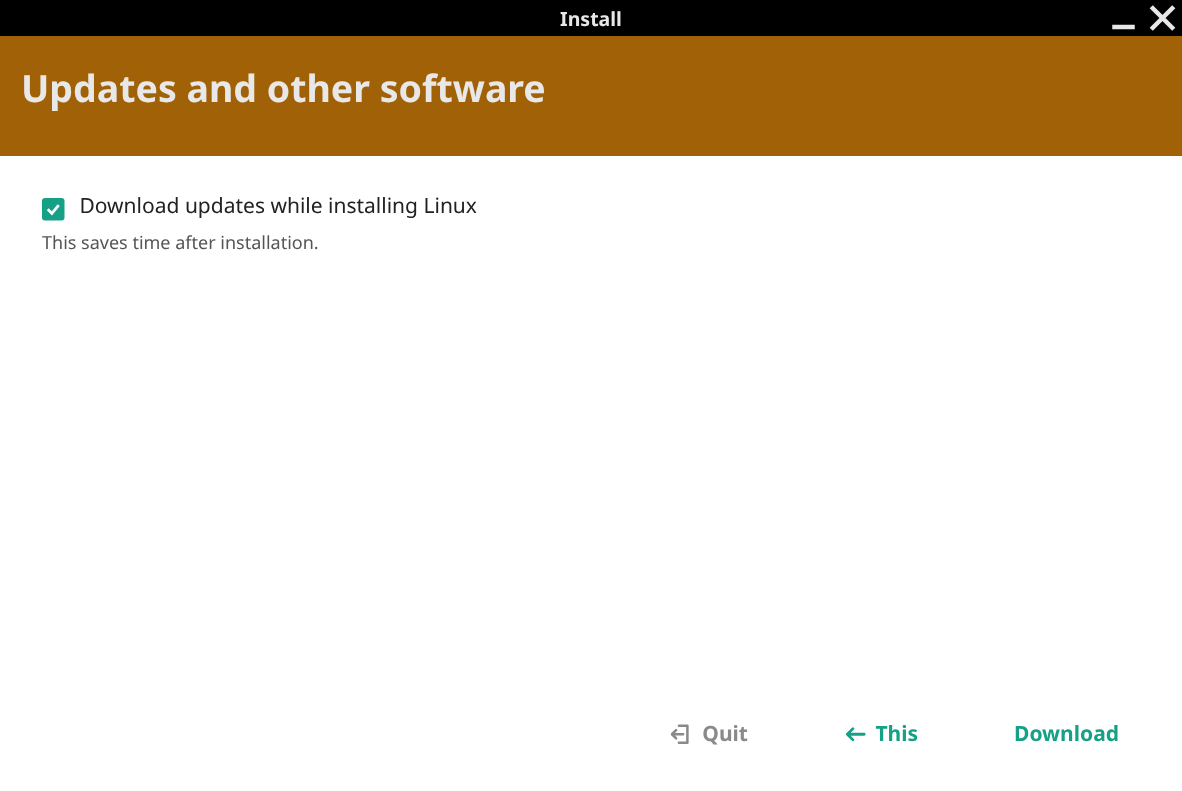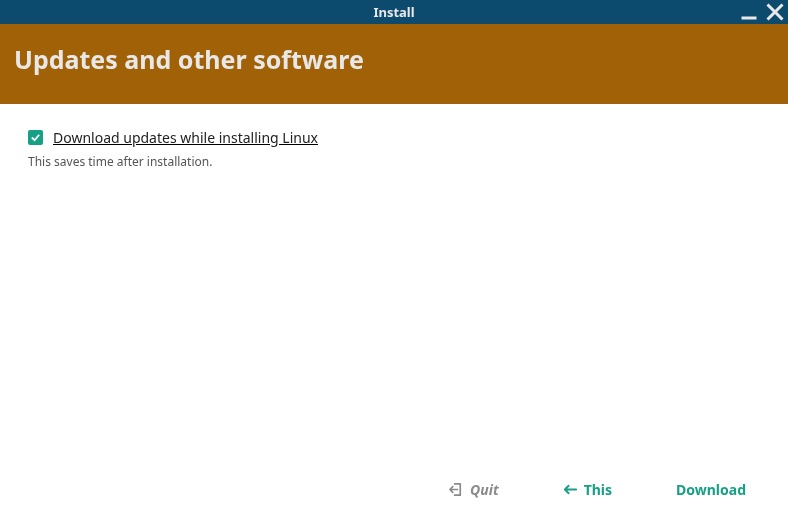--- a/index.html
+++ b/index.html
@@ -8,21 +8,21 @@
       box-sizing: border-box;
     }
     body {
       font-family: "Noto Sans", "Ubuntu", "Segoe UI", sans-serif;
       width: 788px;
       height: 527px;
       background: #ffffff;
       overflow: hidden;
     }
     .titlebar {
-      background: #0c4a6e;
+      background: #000000;
       height: 24px;
       display: flex;
       align-items: center;
       justify-content: center;
       position: relative;
       color: #e8e8e8;
       font-size: 13px;
       font-weight: 700;
     }
     .titlebar .controls {
@@ -54,24 +54,23 @@
     }
     .content {
       padding: 24px 28px;
       background: #ffffff;
     }
     .option-group {
       margin-bottom: 22px;
     }
     .option-row {
       display: flex;
-      align-items: center;
+      align-items: flex-end;
       gap: 10px;
       margin-bottom: 6px;
-      text-decoration: underline;
     }
     .checkbox {
       width: 15px;
       height: 15px;
       background: #16a085;
       border-radius: 2px;
       display: flex;
       align-items: center;
       justify-content: center;
       cursor: pointer;
@@ -108,21 +107,20 @@
       font-size: 14px;
       font-weight: 700;
       color: #16a085;
       cursor: pointer;
       background: none;
       border: none;
       font-family: inherit;
     }
     .btn-grey {
       color: #8a8a8a;
-      font-style: italic;
     }
     .btn svg {
       width: 15px;
       height: 15px;
     }
   </style>
 </head>
 <body>
 
 <div class="titlebar">

